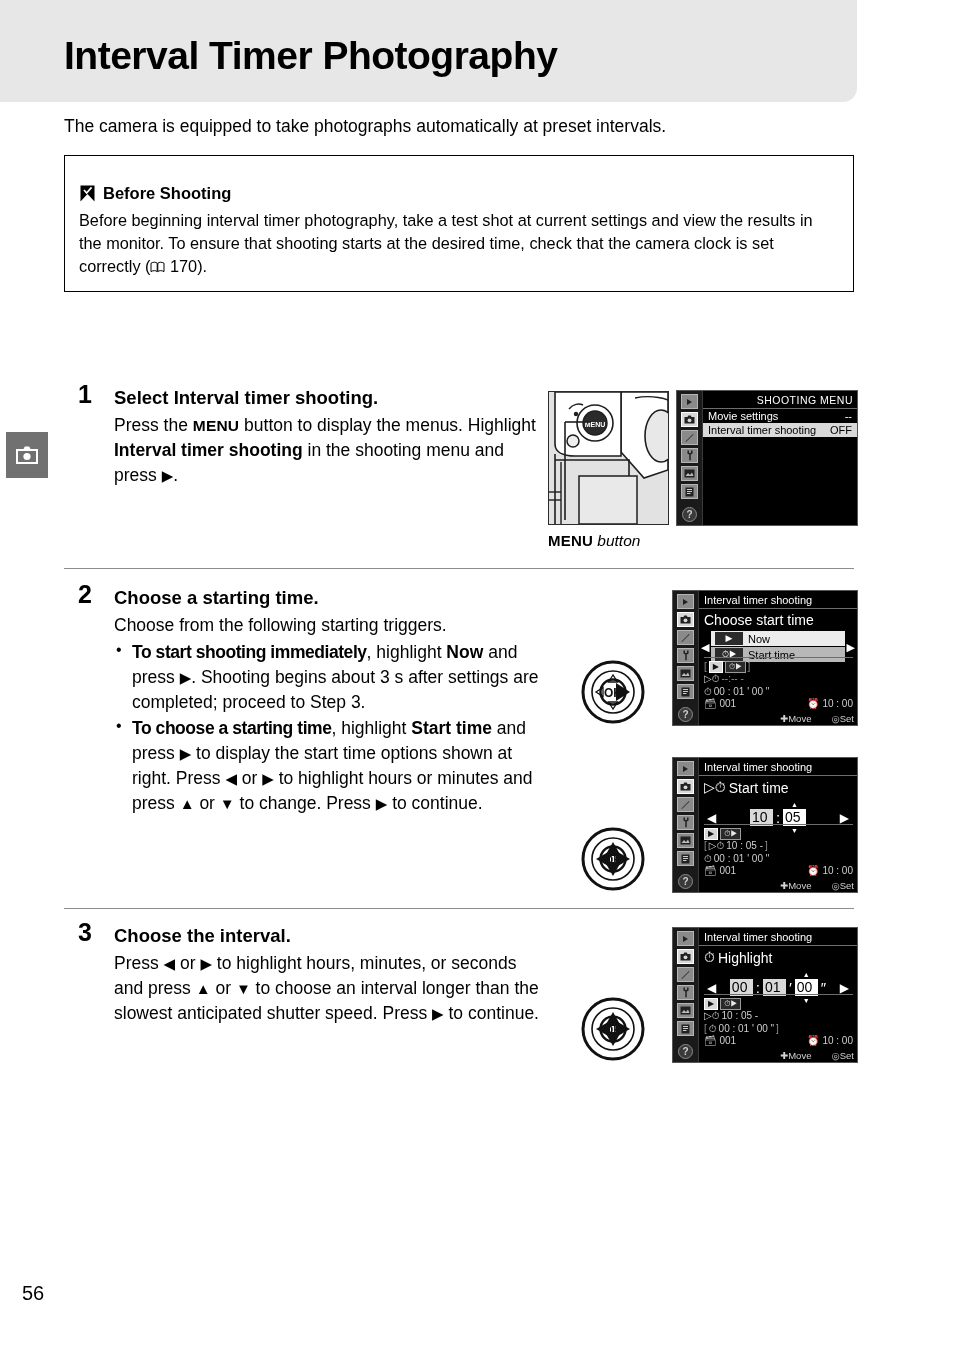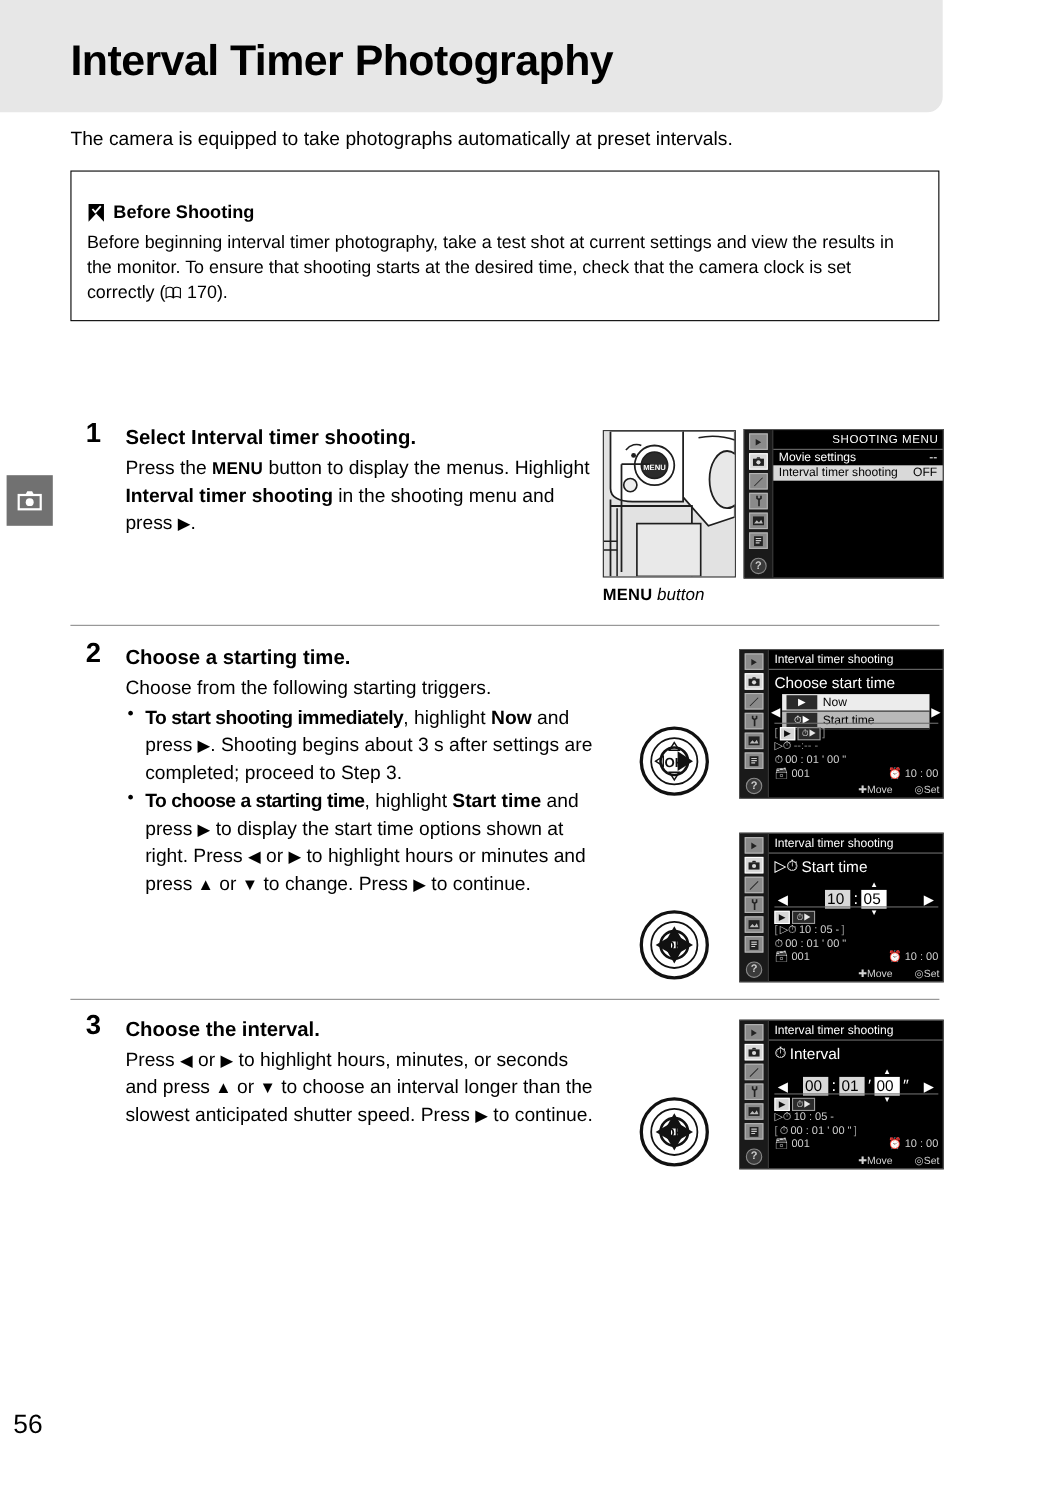--- a/index.html
+++ b/index.html
@@ -393,23 +393,23 @@
     text-align: right;
     font-size: 9.5px;
     color: #d2d2d2;
     white-space: nowrap;
   }
   .lcd-foot .g { display:inline-block; margin-left: 20px;}
 
   
   .page-num {
     position: absolute;
-    left: 12px;
+    left: 22px;
     top: 1282px;
-    font-size: 24px;
+    font-size: 20px;
   }
 </style>
 </head>
 <body>
 
 <div class="header-band"></div>
 <div class="page-title">Interval Timer Photography</div>
 
 <div class="intro">The camera is equipped to take photographs automatically at preset intervals.</div>
 
@@ -779,21 +779,21 @@
           <rect x="0.5" y="0.5" width="8" height="9" fill="#222"></rect>
           <path d="M2 2.5 H7 M2 4.5 H7 M2 6.5 H5.5" stroke="#ccc" stroke-width="1"></path>
         </svg>
       </div>
     <div class="lcd-ico q">?</div>
   </div>
   <div class="lcd-main">
     <div class="lcd-title">Interval timer shooting</div>
     <div class="sub-label">
         <span>⏱</span>
-        <span>Interval</span>
+        <span>Highlight</span>
       </div>
     <div class="time-row">
       <span class="side-arrow l">◀</span>
       <span class="cell">00</span>
       <span>:</span>
       <span class="cell">01</span>
       <span>′</span>
       <span class="cell active"><span class="updown up">▲</span><span>00</span><span class="updown dn">▼</span></span>
       <span>″</span>
       <span class="side-arrow r">▶</span>

